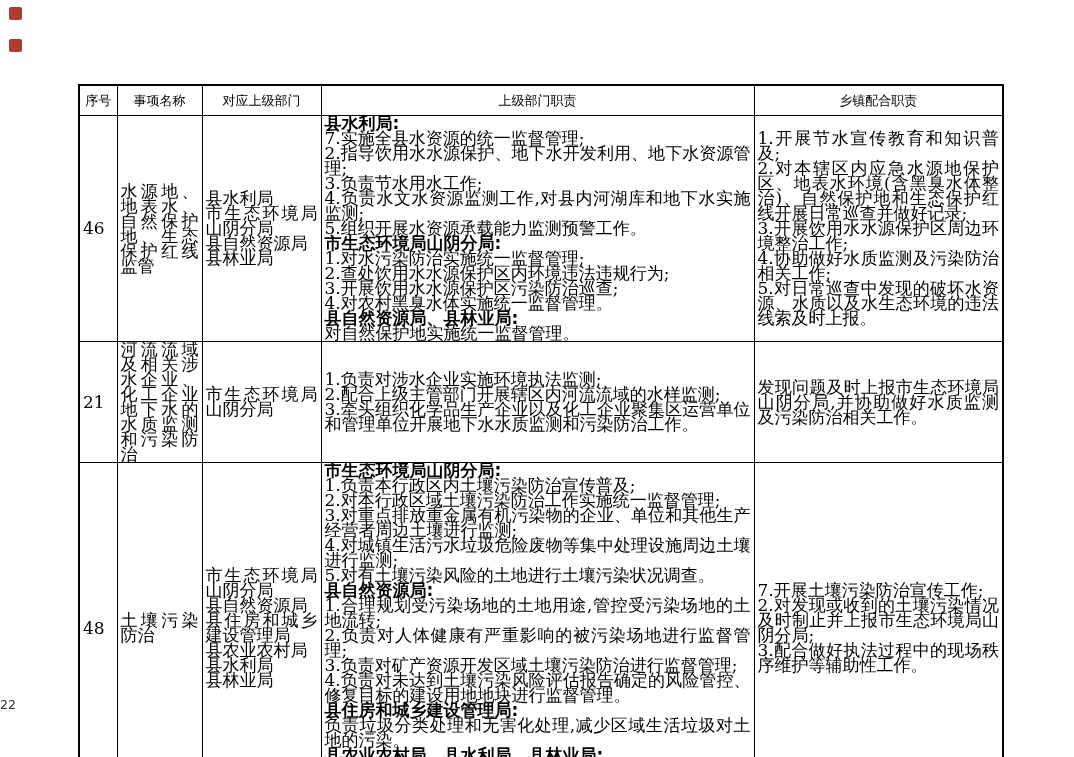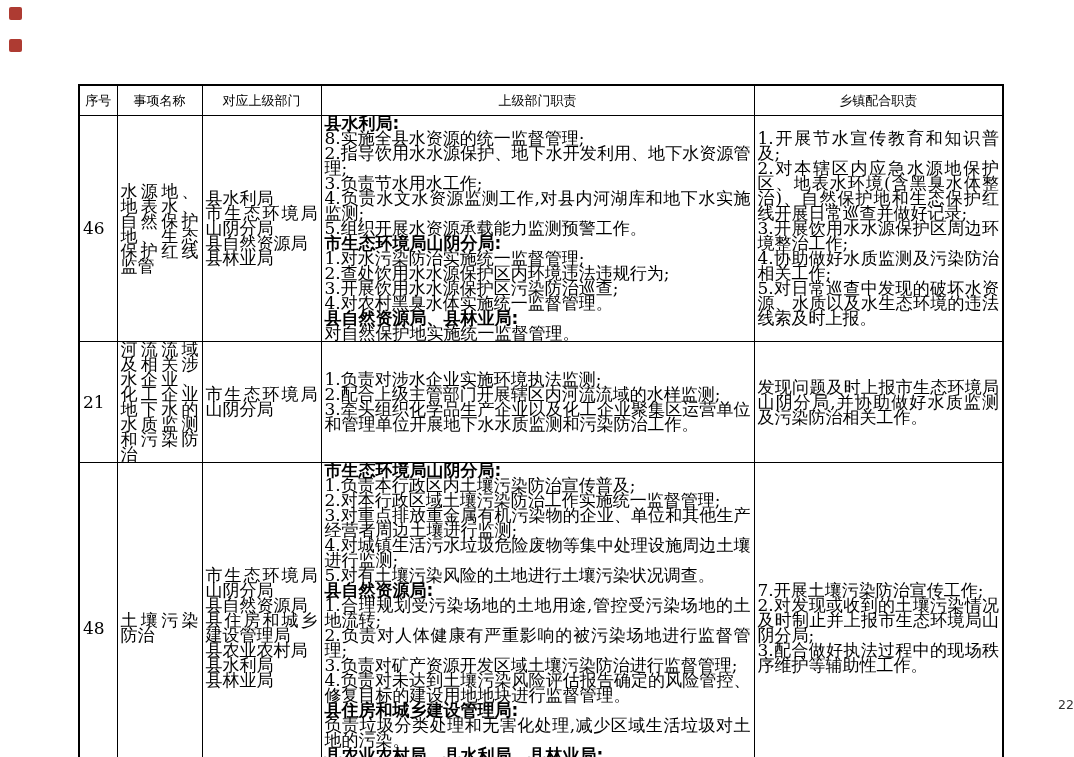--- a/index.html
+++ b/index.html
@@ -37,21 +37,21 @@
   .c-dept { text-align:justify; text-justify:inter-ideograph; padding:0 2px 0 4px; }
   .c-duty { text-align:justify; text-justify:inter-ideograph; padding:1px 4px; }
   .c-town { text-align:justify; text-justify:inter-ideograph; padding:1px 4px; }
   .org {
     font-weight:bold;
     font-family:"DejaVu Sans","Liberation Sans",sans-serif;
   }
   .ln {}
   .pagenum {
     position:absolute; left:0; right:0; top:697px;
-    text-align:right; font-size:12.5px; color:#333;
+    text-align:left; font-size:12.5px; color:#333;
     font-family:"DejaVu Sans","Liberation Sans",sans-serif;
   }
 </style>
 </head>
 <body>
 
 <div class="mark mark1" style="background: rgb(174, 59, 50);"></div>
 <div class="mark mark2" style="background: rgb(174, 59, 50);"></div>
 
 <table class="resp">
@@ -76,21 +76,21 @@
       <td class="c-id">46</td>
       <td class="c-name">水源地、地表水、自然保护地、生态保护红线监管</td>
       <td class="c-dept">
           <div class="ln">县水利局</div>
           <div class="ln">市生态环境局山阴分局</div>
           <div class="ln">县自然资源局</div>
           <div class="ln">县林业局</div>
         </td>
       <td class="c-duty">
           <div class="org">县水利局:</div>
-          <div class="ln">8.实施全县水资源的统一监督管理;</div>
+          <div class="ln">7.实施全县水资源的统一监督管理;</div>
           <div class="ln">2.指导饮用水水源保护、地下水开发利用、地下水资源管理;</div>
           <div class="ln">3.负责节水用水工作;</div>
           <div class="ln">4.负责水文水资源监测工作,对县内河湖库和地下水实施监测;</div>
           <div class="ln">5.组织开展水资源承载能力监测预警工作。</div>
           <div class="org">市生态环境局山阴分局:</div>
           <div class="ln">1.对水污染防治实施统一监督管理;</div>
           <div class="ln">2.查处饮用水水源保护区内环境违法违规行为;</div>
           <div class="ln">3.开展饮用水水源保护区污染防治巡查;</div>
           <div class="ln">4.对农村黑臭水体实施统一监督管理。</div>
           <div class="org">县自然资源局、县林业局:</div>

